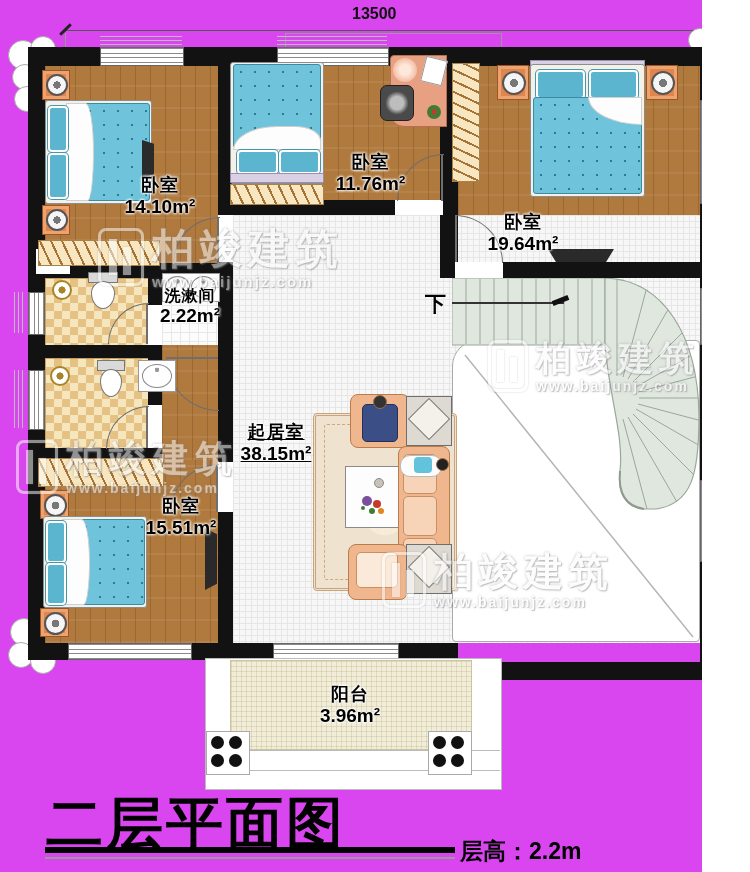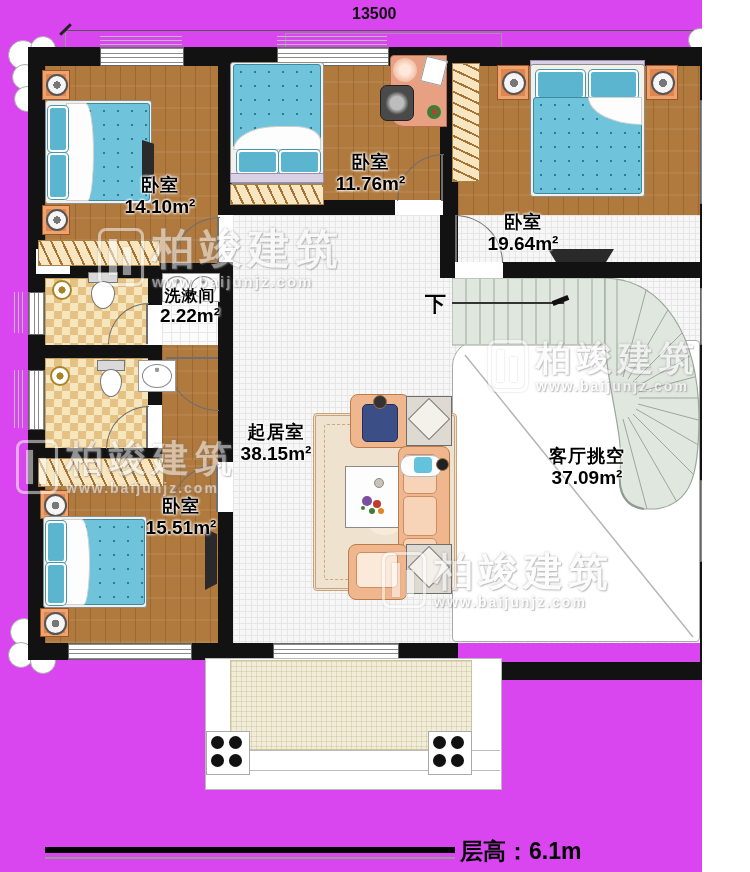--- a/index.html
+++ b/index.html
@@ -357,27 +357,27 @@
     <span class="rarea">19.64m²</span>
   </div>
   <div class="rlabel" style="left:158px;top:287px;width:64px;">
     <span class="rname" style="font-size:16px;">洗漱间</span>
     <span class="rarea">2.22m²</span>
   </div>
   <div class="rlabel" style="left:138px;top:496px;width:86px;">
     <span class="rname">卧室</span>
     <span class="rarea">15.51m²</span>
   </div>
-  <div class="rlabel" style="left:233px;top:422px;width:86px;">
+  <div class="rlabel" style="left:233px;top:422px;width:86px;text-decoration:underline;">
     <span class="rname">起居室</span>
     <span class="rarea">38.15m²</span>
   </div>
-  <div class="rlabel" style="left:540px;top:446px;width:94px;">
-    <span class="rname">客厅挑空</span>
-    <span class="rarea">37.09m²</span>
+  <div class="rlabel" style="left:302px;top:684px;width:96px;">
+    <span class="rname">阳台</span>
+    <span class="rarea">3.96m²</span>
   </div>
 
   <div class="wm" style="left:98px;top:228px;">
     <div class="wmlogo" style="width:40px;height:52px;">
       <div class="wmbar" style="left:8px;top:8px;width:8px;height:36px;"></div>
       <div class="wmbar" style="left:22px;top:16px;width:8px;height:28px;"></div>
     </div>
     <div>
       <div class="wmtext wmbrand" style="font-size:42px;">柏竣建筑</div>
       <div class="wmtext wmurl" style="font-size:15px;">www.baijunjz.com</div>
@@ -407,19 +407,20 @@
     <div class="wmlogo" style="width:38px;height:50px;">
       <div class="wmbar" style="left:7px;top:8px;width:8px;height:34px;"></div>
       <div class="wmbar" style="left:21px;top:15px;width:8px;height:27px;"></div>
     </div>
     <div>
       <div class="wmtext wmbrand" style="font-size:39px;">柏竣建筑</div>
       <div class="wmtext wmurl" style="font-size:14px;">www.baijunjz.com</div>
     </div>
   </div>
 
+  <div class="ttitle" style="left:46px;top:786px;">二层平面图</div>
   <div class="tunder1" style="left:45px;top:847px;width:410px;height:6px;"></div>
   <div class="tunder2" style="left:45px;top:857px;width:410px;height:2px;"></div>
   <div class="tmeta" style="left:460px;top:836px;">
-    <span>层高：</span><span>6.1m</span>
+    <span>层高：</span><span>2.2m</span>
   </div>
 
 </div>
 
 </body></html>

